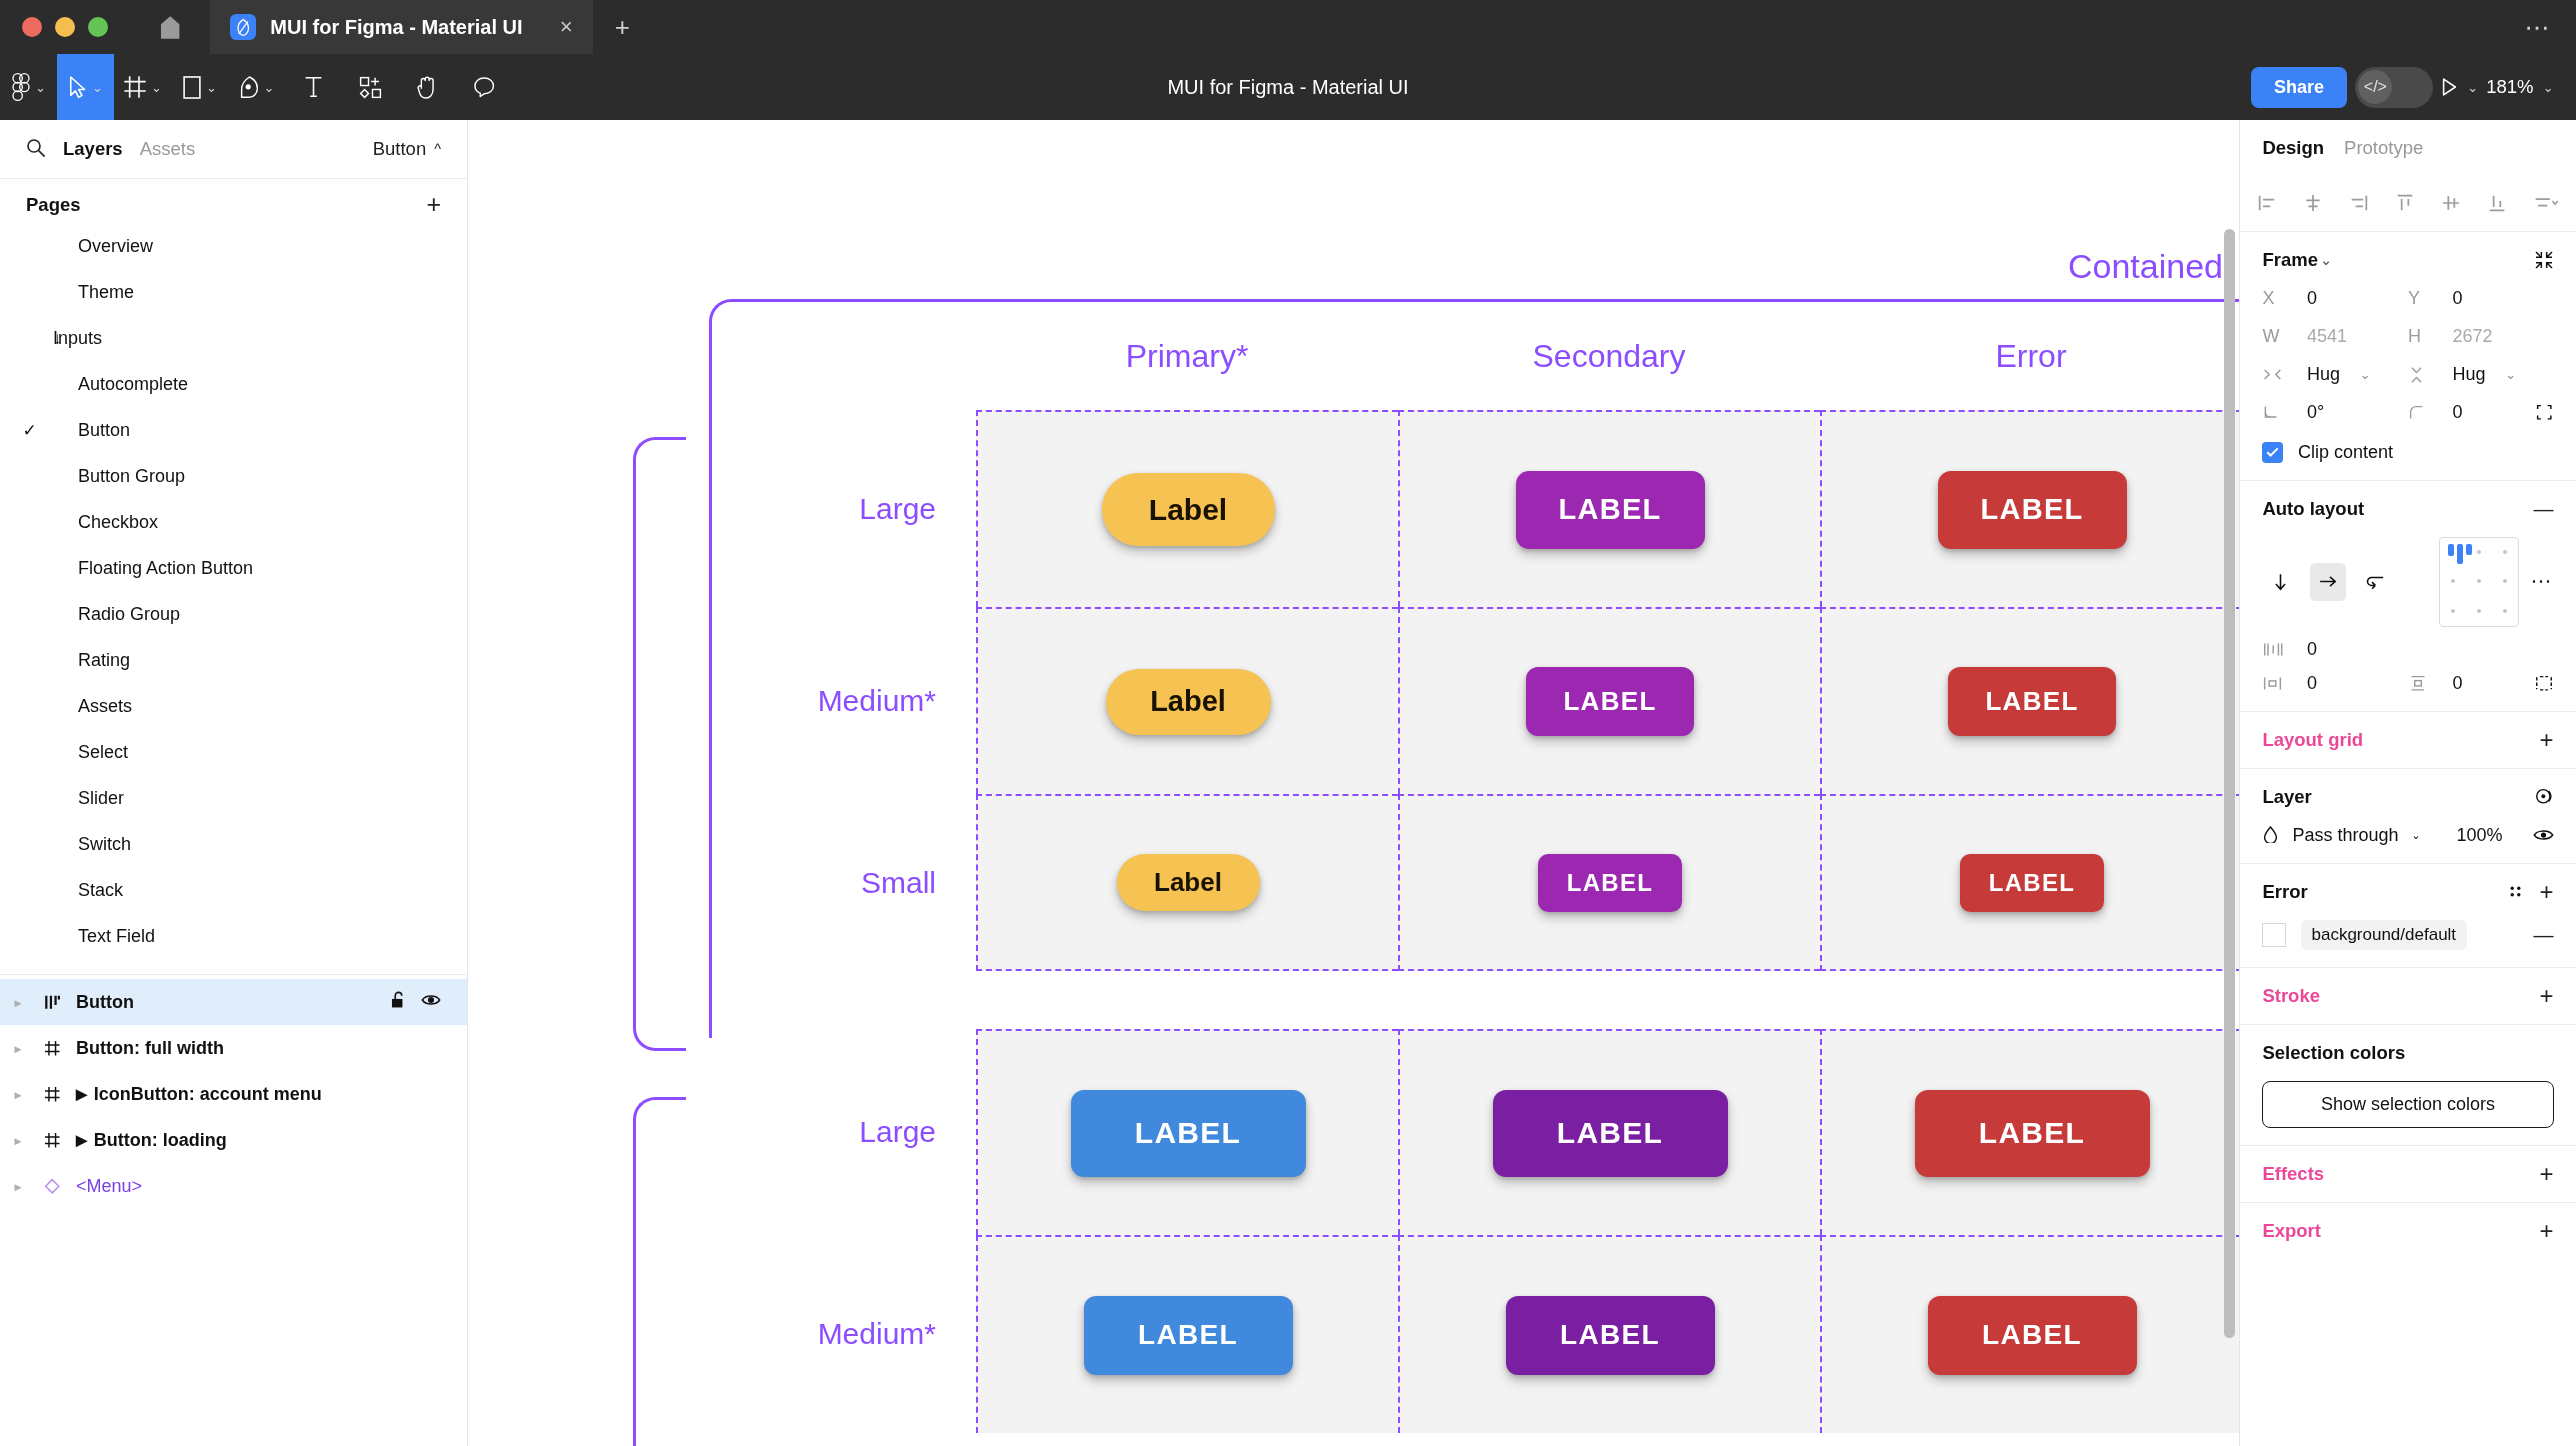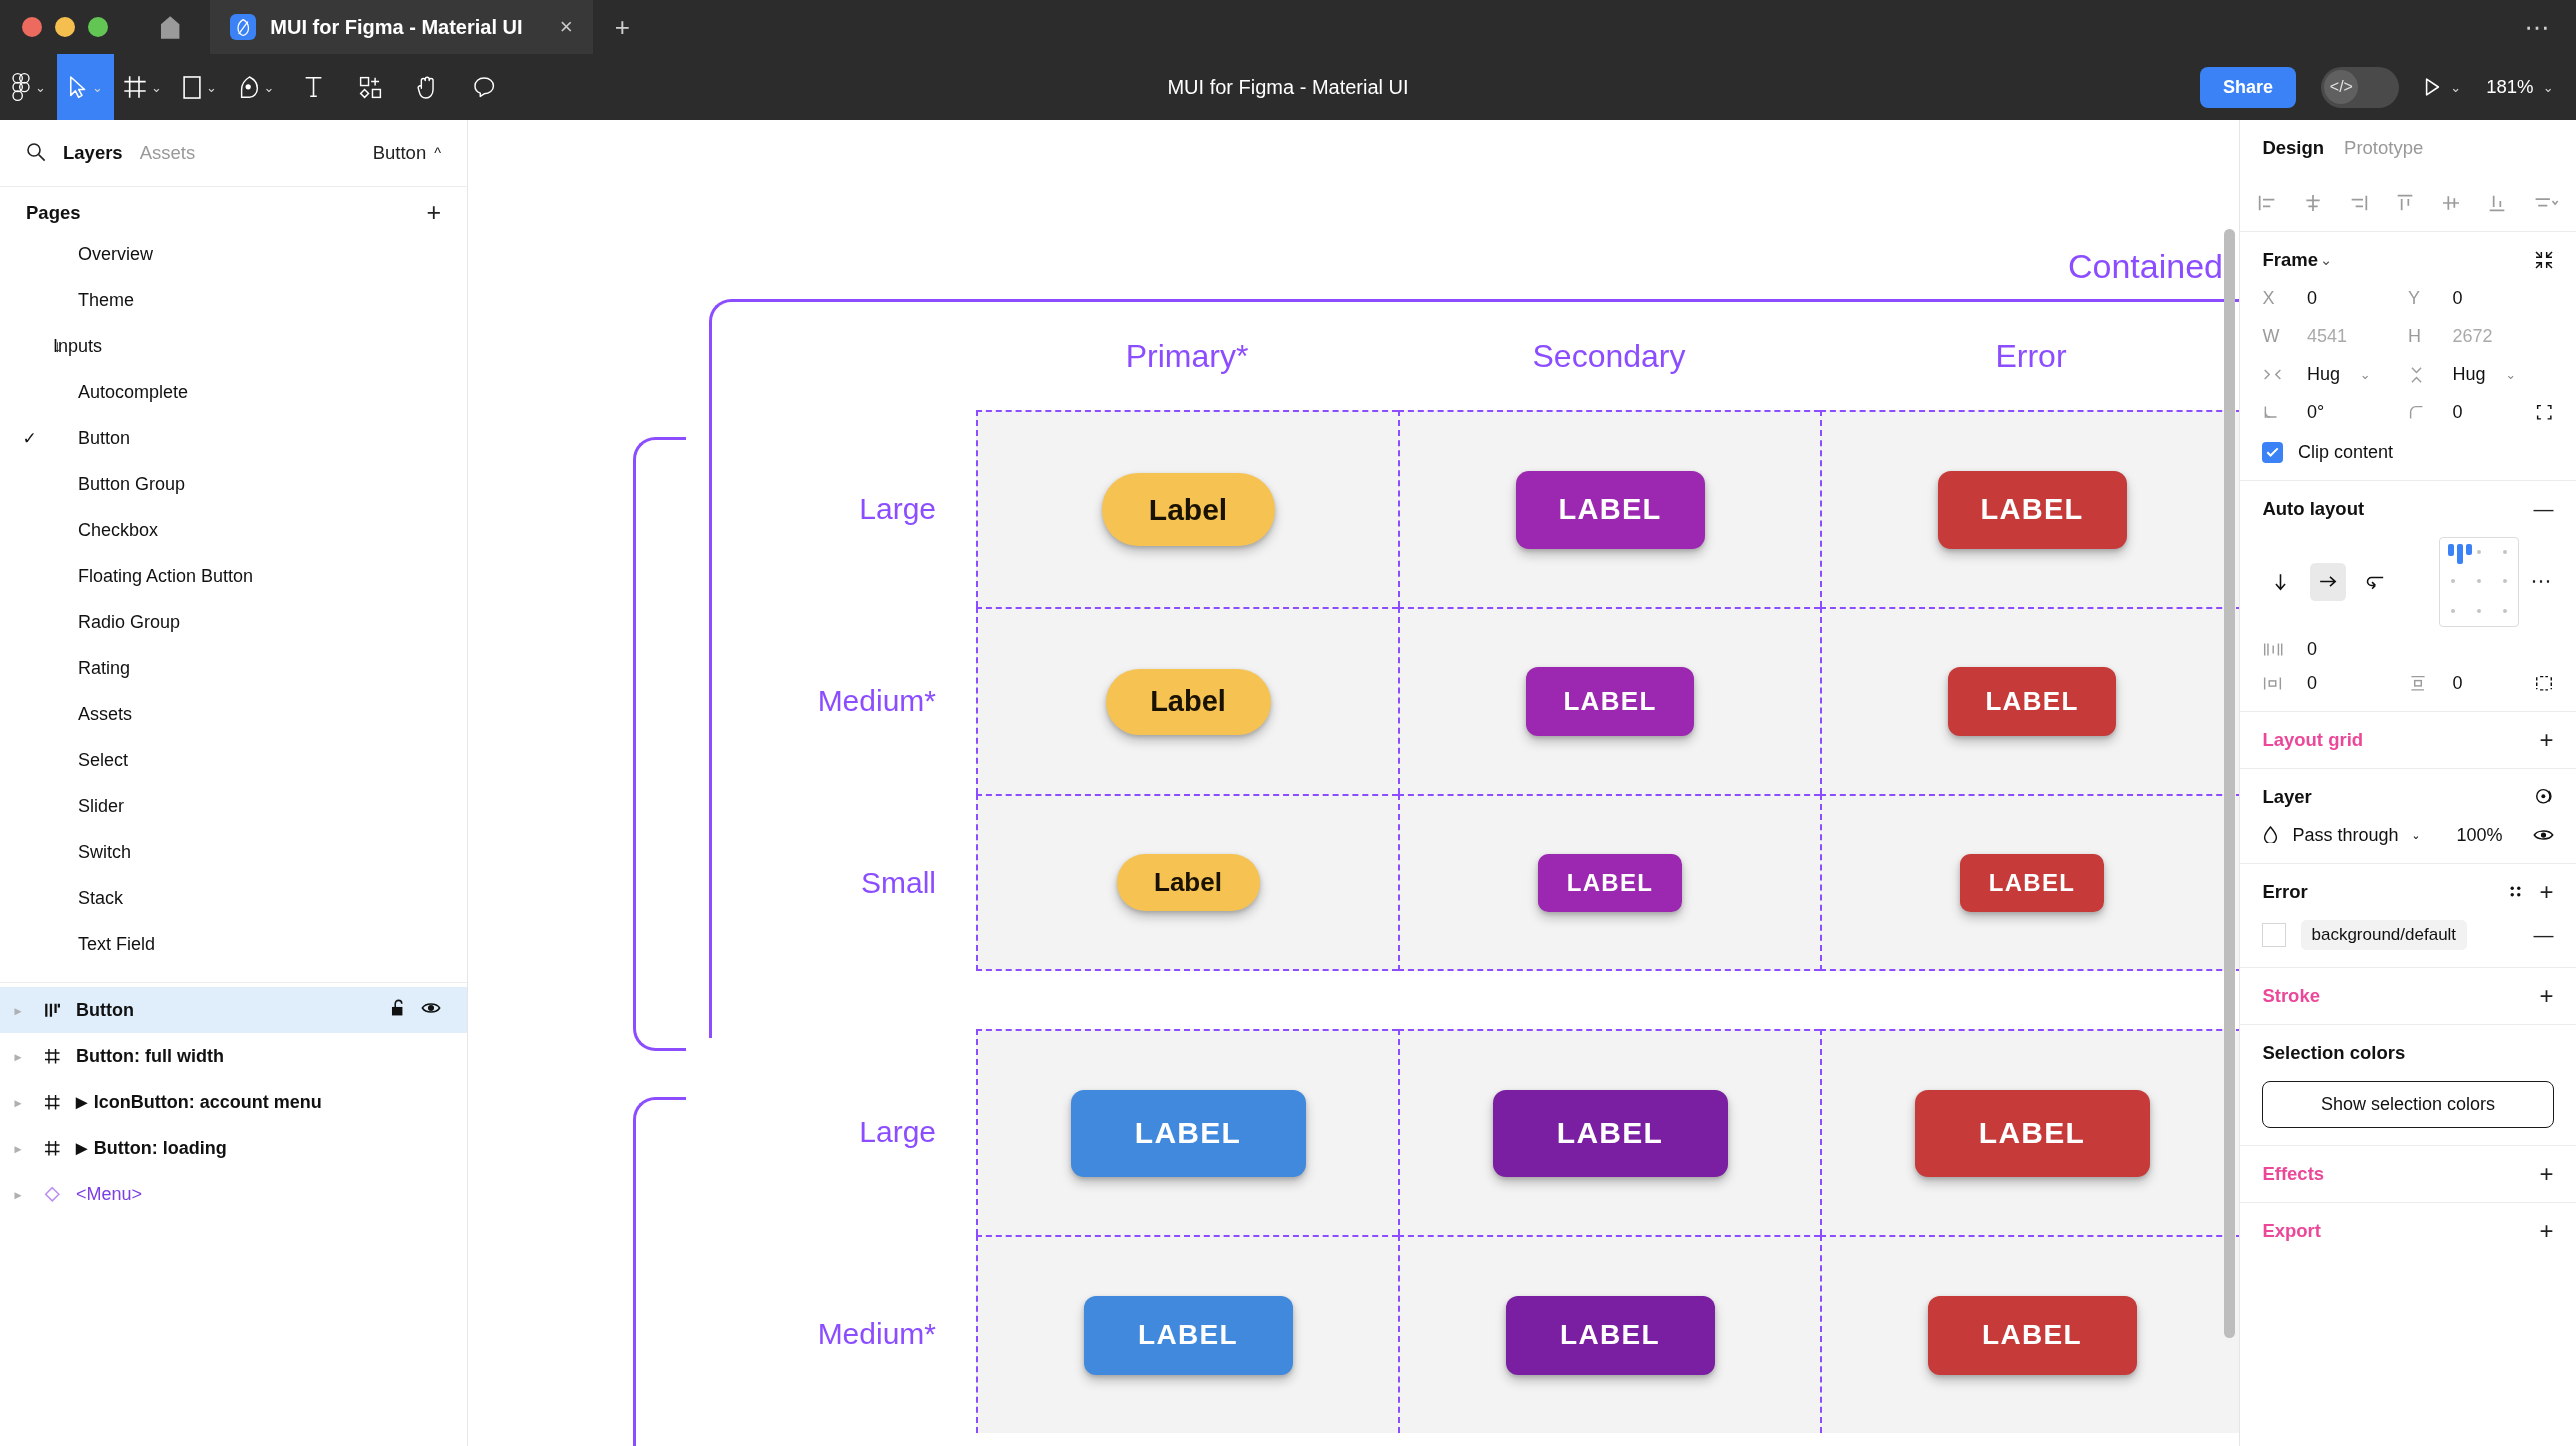--- a/index.html
+++ b/index.html
@@ -49,21 +49,21 @@
     gap: 4px; cursor: pointer; padding: 0 6.6px;
   }
   .tool.active { background: #3b82f6; }
   .tool svg { display: block; }
   .caret { font-size: 13px; color: #d6d6d6; }
   .doc-title {
     position: absolute; left: 0; right: 0; text-align: center;
     color: #ffffff; font-size: 20px; font-weight: 400; pointer-events: none;
   }
   .toolbar-right {
-    margin-left: auto; display: flex; align-items: center; gap: 25px; padding-right: 22.4px;
+    margin-left: auto; display: flex; align-items: center; gap: 8px; padding-right: 22.4px;
   }
   .share-btn {
     background: #3b82f6; color: #fff; font-size: 18px; font-weight: 600;
     padding: 10px 23px; border-radius: 8px; cursor: pointer;
   }
   .devtoggle {
     width: 78px; height: 41px; border-radius: 20.5px; background: #4a4a4a;
     display: flex; align-items: center; padding: 3.3px; cursor: pointer;
   }
   .devtoggle .knob {
@@ -74,21 +74,21 @@
 
   
   .body { flex: 1; display: flex; min-height: 0; position: relative; }
 
   
   .left {
     width: 468px; flex: 0 0 468px; background: #ffffff;
     border-right: 1.3px solid #e5e5e5; display: flex; flex-direction: column;
   }
   .left-head {
-    height: 67px; display: flex; align-items: center; gap: 17px; padding: 0 26px;
+    height: 59px; display: flex; align-items: center; gap: 17px; padding: 0 26px;
     border-bottom: 1.3px solid #ececec;
   }
   .left-tab { font-size: 18.5px; color: #999; cursor: pointer; }
   .left-tab.active { color: #111; font-weight: 700; }
   .left-head-right { margin-left: auto; display: flex; align-items: center; gap: 8px; font-size: 18.5px; color: #222; cursor: pointer; }
   .pages-head {
     display: flex; align-items: center; padding: 14.5px 26px 8px 26px;
   }
   .pages-head .ttl { font-size: 18.5px; font-weight: 700; color: #111; }
   .pages-head .plus { margin-left: auto; font-size: 25px; color: #222; line-height: 0.6; cursor: pointer; }

